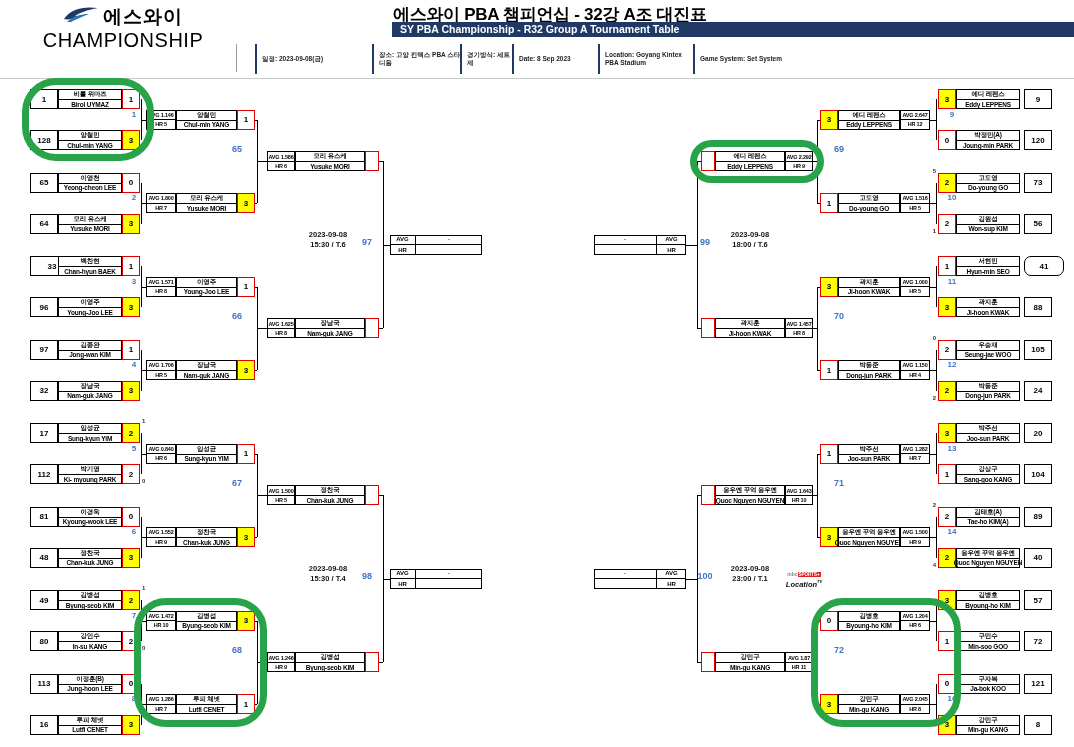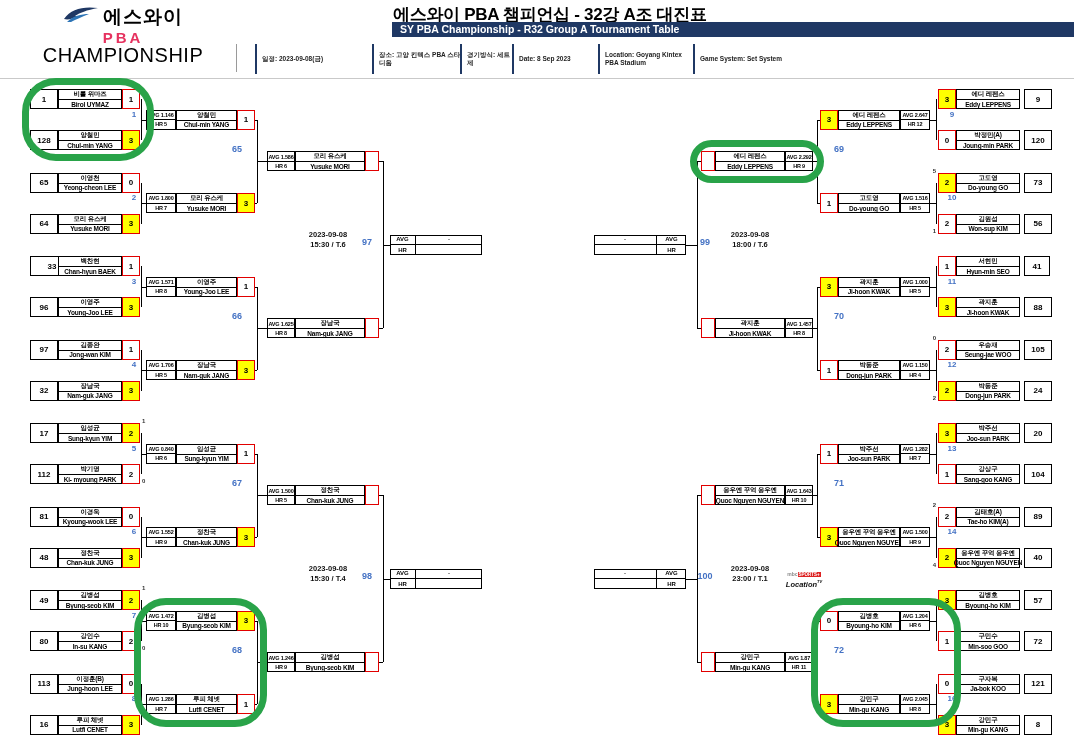--- a/index.html
+++ b/index.html
@@ -56,21 +56,20 @@
   <div id="logo">
     <div class="row1">
       <span>
         <svg width="36" height="18" viewBox="0 0 36 18">
           <path d="M1 13 C8 3 20 0 35 2 C24 4 16 7 12 10 L14 10 C10 13 5 14 1 13 Z" fill="#1F3864"></path>
           <path d="M4 16 C10 10 18 8 26 8 C18 11 12 14 8 16 Z" fill="#2E75B6"></path>
         </svg>
       </span>
       <span class="kr">에스와이</span>
     </div>
-    <div class="pba">PBA</div>
     <div class="champ">CHAMPIONSHIP</div>
   </div>
   <div id="logo-divider"></div>
 
   <div id="title">에스와이 PBA 챔피언십 - 32강 A조 대진표</div>
   <div id="subtitle">SY PBA Championship - R32 Group A Tournament Table</div>
 
   <div class="info-cell" style="left:255px;width:112px;">일정: 2023-09-08(금)</div>
   <div class="info-cell" style="left:372px;width:84px;">장소: 고양 킨텍스 PBA 스타디움</div>
   <div class="info-cell" style="left:460px;width:48px;">경기방식: 세트제</div>
@@ -390,21 +389,21 @@
       <div class="abs seed" style="left: 1024px; top: 213.5px; width: 28px; height: 20px;">56</div>
       <div class="abs so" style="left: 926px; top: 227.5px; width: 10px; height: 8px; text-align: right;">1</div>
       <div class="abs line" style="left: 936px; top: 182.5px; width: 1px; height: 41px;"></div>
       <div class="abs line" style="left: 930px; top: 203px; width: 7px; height: 1px;"></div>
       <div class="abs mnum" style="left: 944px; top: 193px; width: 16px; height: 10px; font-size: 8px;">10</div>
       <div class="abs score" style="left: 938px; top: 256px; width: 18px; height: 20px;">1</div>
       <div class="abs pname" style="left: 956px; top: 256px; width: 64px; height: 20px;">
         <div class="kr">서현민</div>
         <div class="en">Hyun-min SEO</div>
       </div>
-      <div class="abs seed" style="left: 1024px; top: 256px; width: 26px; height: 20px;">41</div>
+      <div class="abs seed" style="left: 1024px; top: 256px; width: 40px; height: 20px; border-radius: 7px;">41</div>
       <div class="abs score win" style="left: 938px; top: 297px; width: 18px; height: 20px;">3</div>
       <div class="abs pname" style="left: 956px; top: 297px; width: 64px; height: 20px;">
         <div class="kr">곽지훈</div>
         <div class="en">Ji-hoon KWAK</div>
       </div>
       <div class="abs seed" style="left: 1024px; top: 297px; width: 28px; height: 20px;">88</div>
       <div class="abs line" style="left: 936px; top: 266px; width: 1px; height: 41px;"></div>
       <div class="abs line" style="left: 930px; top: 286.5px; width: 7px; height: 1px;"></div>
       <div class="abs mnum" style="left: 944px; top: 276.5px; width: 16px; height: 10px; font-size: 8px;">11</div>
       <div class="abs score" style="left: 938px; top: 339.5px; width: 18px; height: 20px;">2</div>

